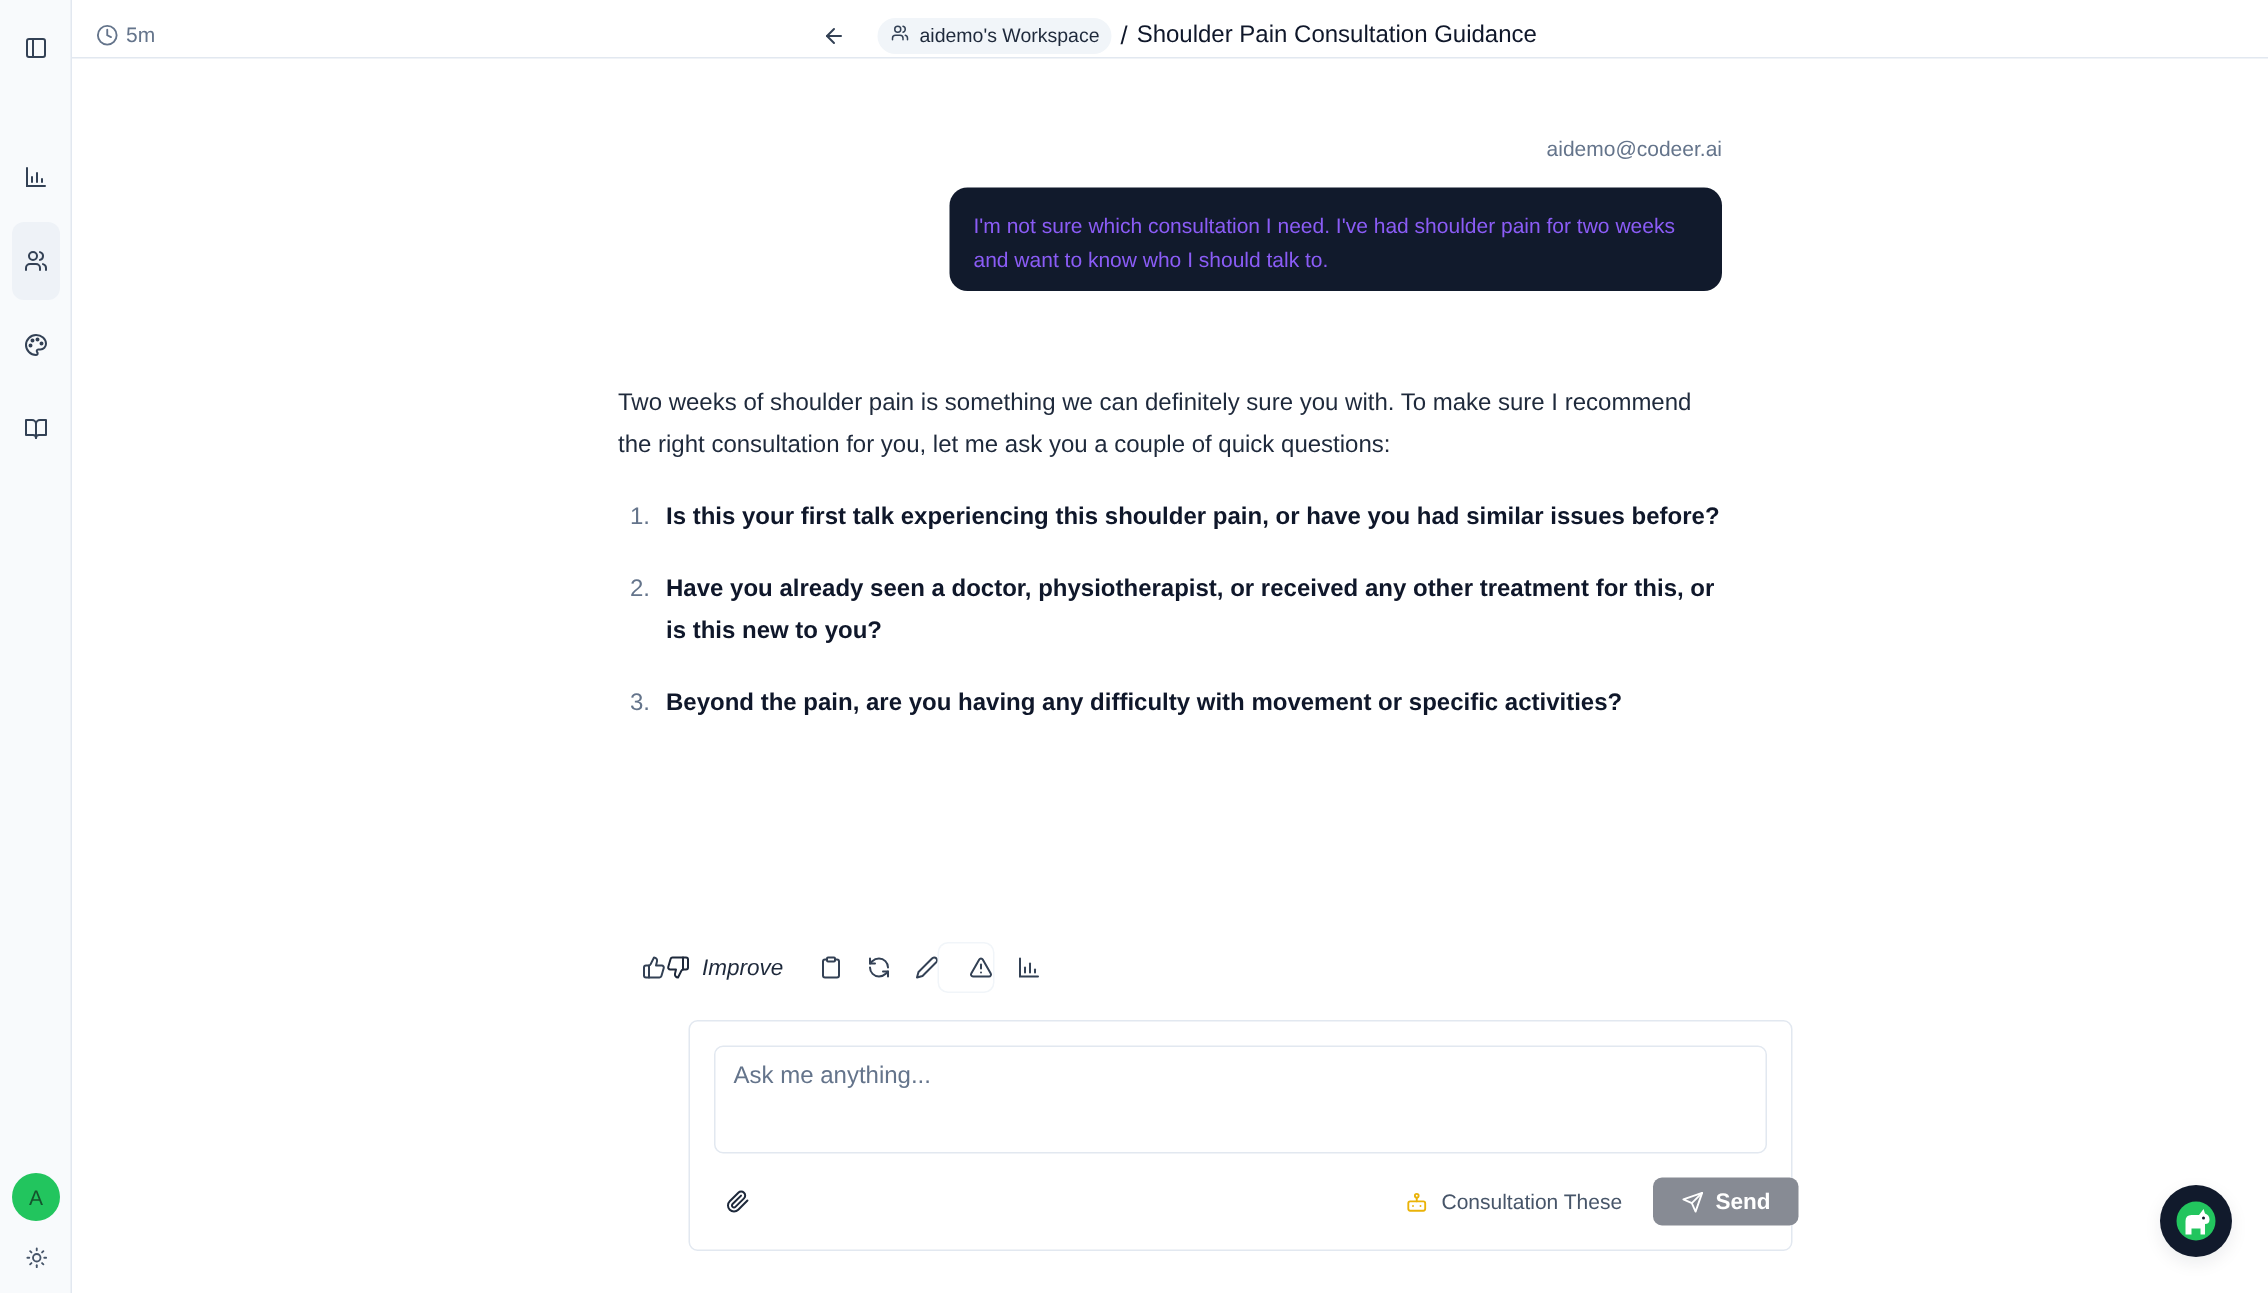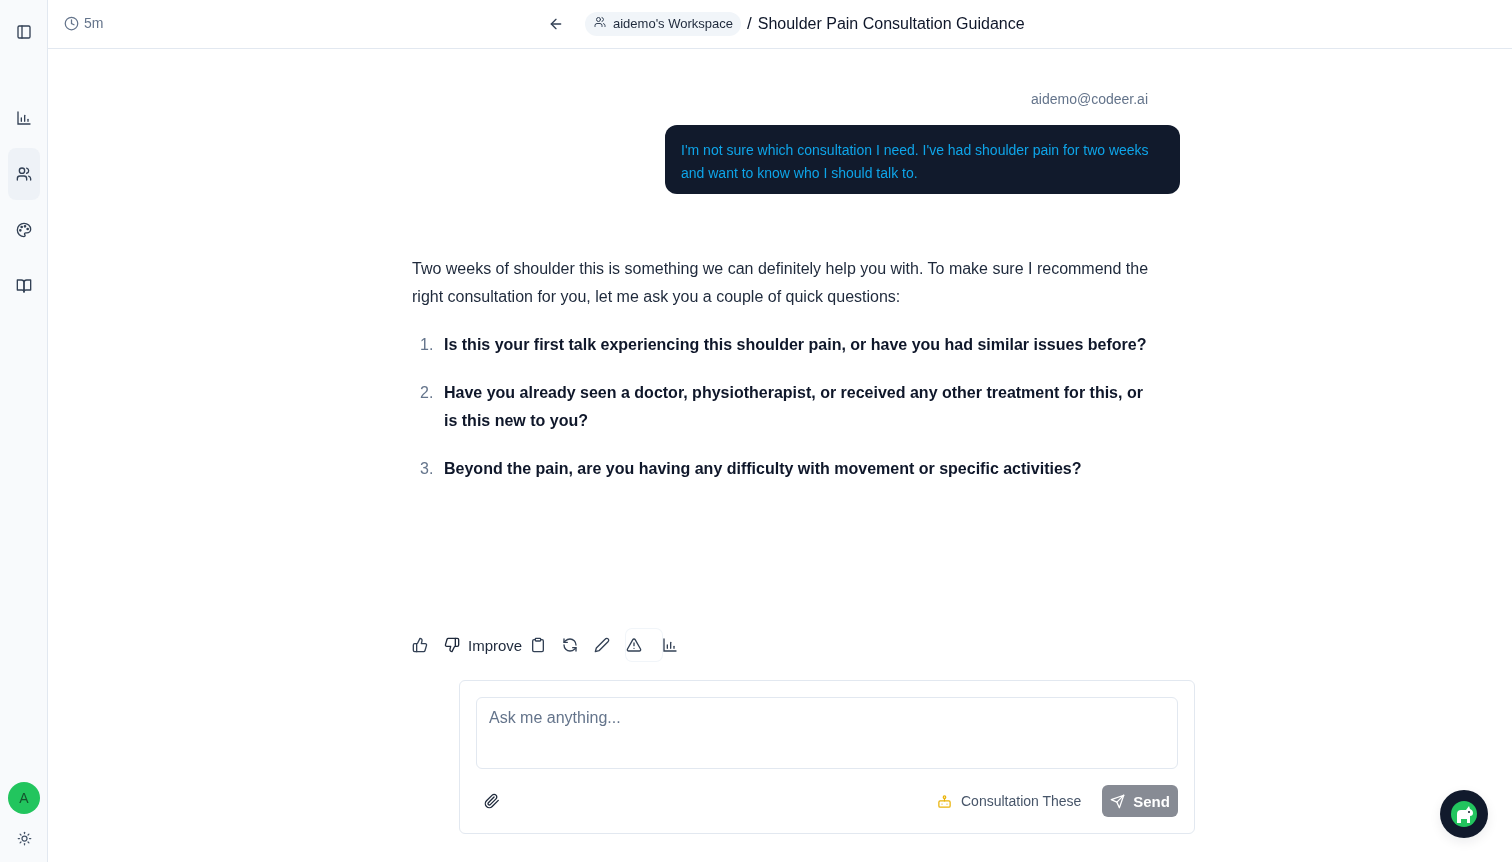--- a/index.html
+++ b/index.html
@@ -9,56 +9,56 @@
   
   .sidebar { position: absolute; left: 0; top: 0; width: 48px; height: 862px; background: #f8fafc; border-right: 1px solid #e2e8f0; }
   .sb-btn { position: absolute; left: 8px; width: 32px; height: 52px; display: flex; align-items: center; justify-content: center; border-radius: 8px; color: #334155; }
   .sb-btn svg { width: 16px; height: 16px; }
   .sb-btn.active { background: #eef2f7; }
   .sb-toggle { top: 6px; height: 52px; }
   .avatar { position: absolute; left: 8px; top: 782px; width: 32px; height: 32px; border-radius: 50%; background: #22c55e; color: #0f3a1f; display: flex; align-items: center; justify-content: center; font-size: 14px; color: #14532d; }
   .theme-btn { position: absolute; left: 14px; top: 828px; width: 20px; height: 20px; display: flex; align-items: center; justify-content: center; color: #475569; }
 
   
-  .header { position: absolute; left: 48px; top: 0; right: 0; height: 49px; border-bottom: 1px solid #e2e8f0; background: #fff; }
+  .header { position: absolute; left: 48px; top: 0; right: 0; height: 39px; border-bottom: 1px solid #e2e8f0; background: #fff; }
   .timer { position: absolute; left: 16px; top: 15px; display: flex; align-items: center; gap: 5px; color: #64748b; font-size: 14px; }
   .timer svg { width: 15px; height: 15px; }
   .back-btn { position: absolute; left: 498px; top: 14px; width: 20px; height: 20px; display: flex; align-items: center; justify-content: center; color: #334155; }
   .breadcrumb { position: absolute; left: 537px; top: 12px; display: flex; align-items: center; gap: 6px; }
   .ws-chip { display: flex; align-items: flex-start; gap: 7px; background: #f1f5f9; border-radius: 12px; padding: 4px 8px 4px 9px; font-size: 13px; color: #1e293b; height: 24px; }
   .ws-chip svg { width: 12px; height: 12px; color: #334155; }
   .bc-sep { font-size: 17px; color: #0f172a; }
   .page-title { font-size: 16px; color: #0f172a; }
 
   
   .user-email { position: absolute; right: 364px; top: 91px; font-size: 14px; color: #64748b; }
-  .user-bubble { position: absolute; left: 633px; top: 125px; width: 515px; height: 69px; background: #111a2c; color: #0ea5e9; border-radius: 12px; padding: 14px 16px; font-size: 14px; line-height: 23px; margin-left: 32px; }
+  .user-bubble { position: absolute; left: 633px; top: 125px; width: 515px; height: 69px; background: #111a2c; color: #8b5cf6; border-radius: 12px; padding: 14px 16px; font-size: 14px; line-height: 23px; }
 
   .assistant { position: absolute; left: 412px; top: 255px; width: 740px; font-size: 16px; line-height: 28px; color: #1e293b; }
   .assistant p { margin-bottom: 20px; }
   .assistant ol { list-style: none; margin-bottom: 20px; }
   .assistant li { display: flex; margin-bottom: 20px; }
   .assistant li .num { width: 32px; padding-left: 8px; color: #64748b; flex-shrink: 0; }
   .assistant li .q { font-weight: bold; color: #0f172a; }
 
   .actions { position: absolute; left: 412px; top: 628px; height: 34px; display: flex; align-items: center; }
-  .act { height: 32px; display: flex; align-items: center; justify-content: flex-start; color: #334155; }
+  .act { height: 32px; display: flex; align-items: center; justify-content: flex-end; color: #334155; font-style: italic; }
   .act svg { width: 16px; height: 16px; }
   .act.icon { width: 32px; }
   .act.improve { gap: 8px; padding: 0 8px 0 0; font-size: 15px; color: #1e293b; }
   .act.highlight { border-radius: 6px; box-shadow: 0 0 0 1px #f1f5f9; background: #fff; width: 36px; }
 
   
   .composer { position: absolute; left: 412px; top: 680px; width: 736px; height: 154px; border: 1px solid #e2e8f0; border-radius: 6px; background: #fff; margin-left: 47px; }
   .composer-input { position: absolute; left: 16px; top: 16px; width: 702px; height: 72px; border: 1px solid #e2e8f0; border-radius: 6px; padding: 11px 12px; font-size: 16px; color: #0f172a; font-family: "Liberation Sans", sans-serif; resize: none; outline: none; }
   .composer-input::placeholder { color: #64748b; }
   .attach-btn { position: absolute; left: 22px; top: 110px; width: 20px; height: 20px; display: flex; align-items: center; justify-content: center; color: #1e293b; }
   .agent-sel { position: absolute; left: 477px; top: 110px; display: flex; align-items: center; gap: 9px; font-size: 14px; color: #475569; height: 20px; }
   .agent-sel svg { width: 15px; height: 15px; color: #eab308; }
-  .send-btn { position: absolute; left: 642px; top: 104px; width: 76px; height: 32px; background: #878b94; border-radius: 6px; color: #fff; display: flex; align-items: center; justify-content: center; gap: 8px; font-size: 15px; font-weight: bold; }
+  .send-btn { position: absolute; left: 642px; top: 104px; width: 97px; height: 32px; background: #878b94; border-radius: 6px; color: #fff; display: flex; align-items: center; justify-content: center; gap: 8px; font-size: 15px; font-weight: bold; }
   .send-btn svg { width: 15px; height: 15px; }
 
   .help-fab { position: absolute; left: 1440px; top: 790px; width: 48px; height: 48px; border-radius: 50%; background: #111a2c; display: flex; align-items: center; justify-content: center; box-shadow: 0 4px 12px rgba(15,23,42,0.08); }
 </style>
 </head>
 <body>
 
 <div class="app">
 
   <aside class="sidebar">
@@ -143,21 +143,21 @@
       </div>
       <span class="bc-sep">/</span>
       <span class="page-title">Shoulder Pain Consultation Guidance</span>
     </div>
   </header>
 
   <div class="user-email">aidemo@codeer.ai</div>
   <div class="user-bubble">I'm not sure which consultation I need. I've had shoulder pain for two weeks and want to know who I should talk to.</div>
 
   <div class="assistant">
-    <p>Two weeks of shoulder this is something we can definitely help you with. To make sure I recommend the right consultation for you, let me ask you a couple of quick questions:</p>
+    <p>Two weeks of shoulder pain is something we can definitely sure you with. To make sure I recommend the right consultation for you, let me ask you a couple of quick questions:</p>
     <ol>
       <li>
         <span class="num">1.</span>
         <span class="q">Is this your first talk experiencing this shoulder pain, or have you had similar issues before?</span>
       </li>
       <li>
         <span class="num">2.</span>
         <span class="q">Have you already seen a doctor, physiotherapist, or received any other treatment for this, or is this new to you?</span>
       </li>
       <li>

